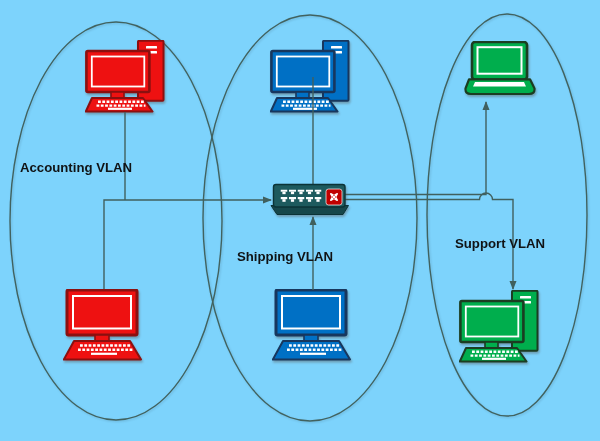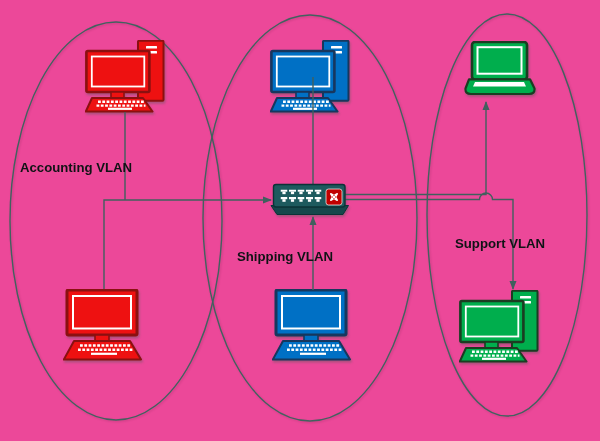--- a/index.html
+++ b/index.html
@@ -1,16 +1,16 @@
 <!DOCTYPE html>
 <html><head>
 <meta charset="utf-8">
 <style>
   html,body{margin:0;padding:0;background:#fff;}
-  .canvas{position:relative;width:600px;height:441px;background:#ec4899;overflow:hidden;
+  .canvas{position:relative;width:600px;height:441px;background:#7dd3fc;overflow:hidden;
           font-family:"Liberation Sans", sans-serif;}
   svg{display:block;}
   .vlan-label{font-family:"Liberation Sans", sans-serif;font-weight:bold;font-size:13.2px;fill:#101315;}
   .device{filter:drop-shadow(1.5px 2px 1.2px rgba(90,90,90,.45));}
   .boundary{fill:none;stroke:#41625f;stroke-width:1.4;}
   .wire{fill:none;stroke:#40605e;stroke-width:1.4;}
 </style>
 </head>
 <body>
 

